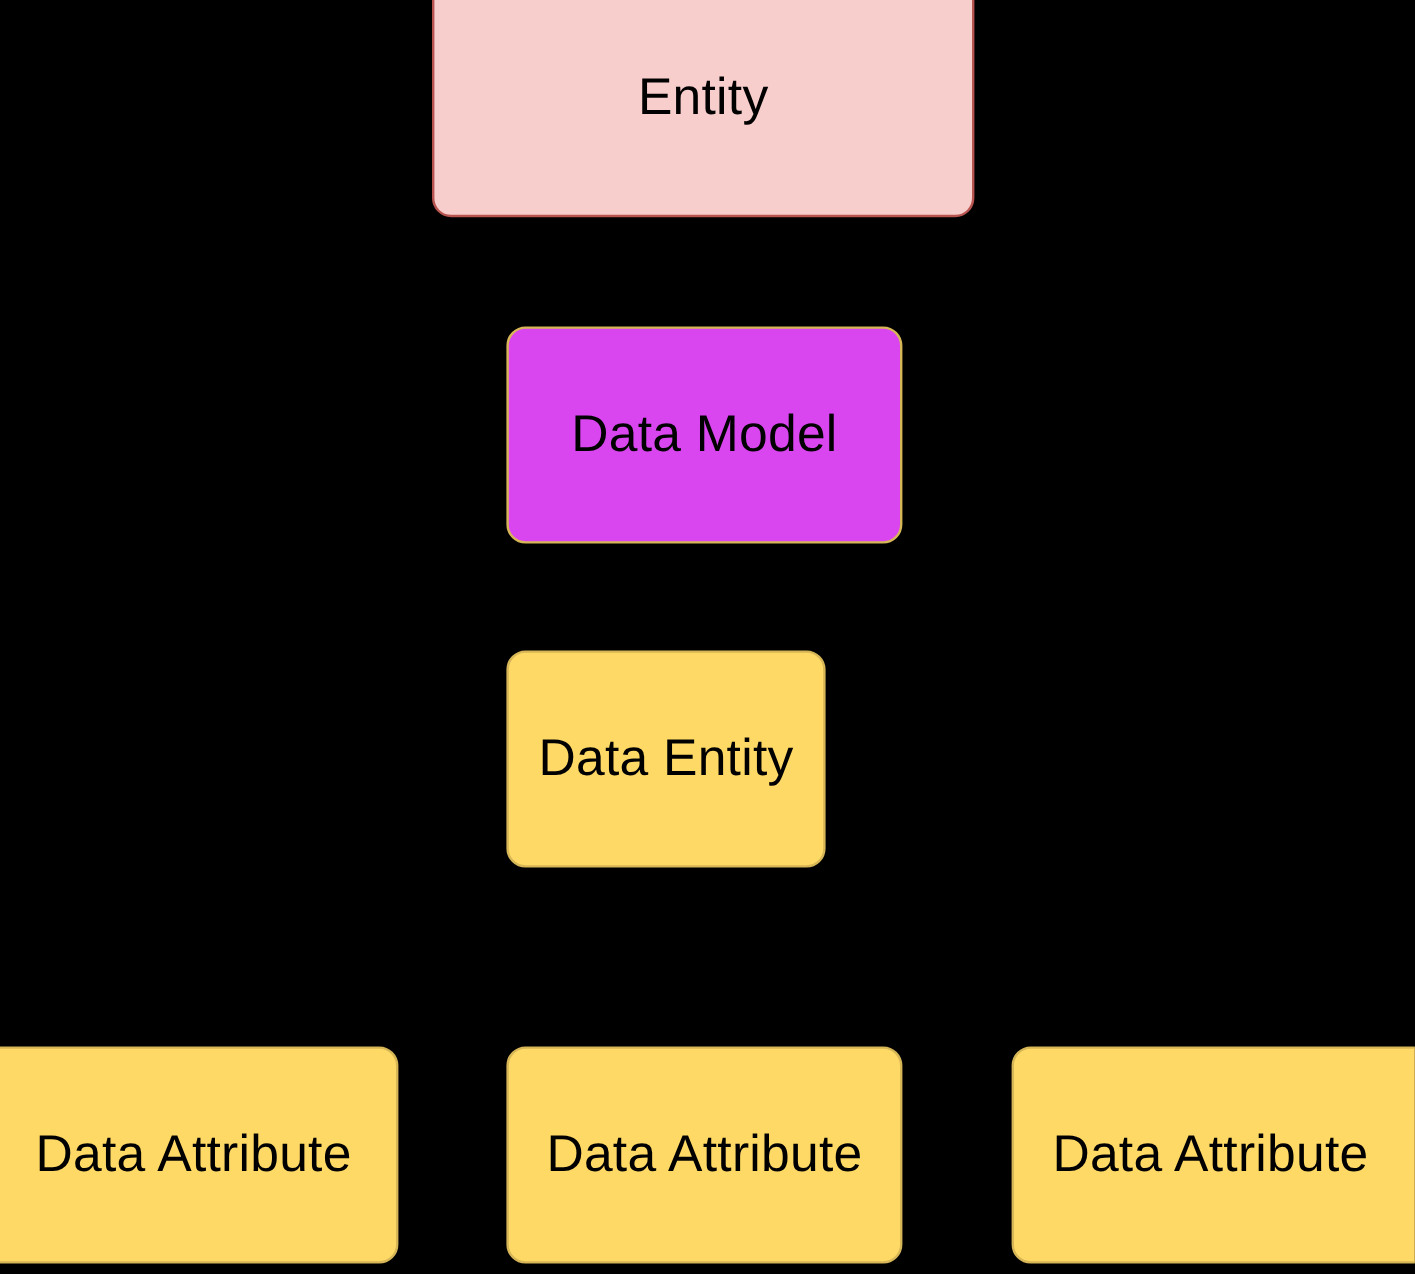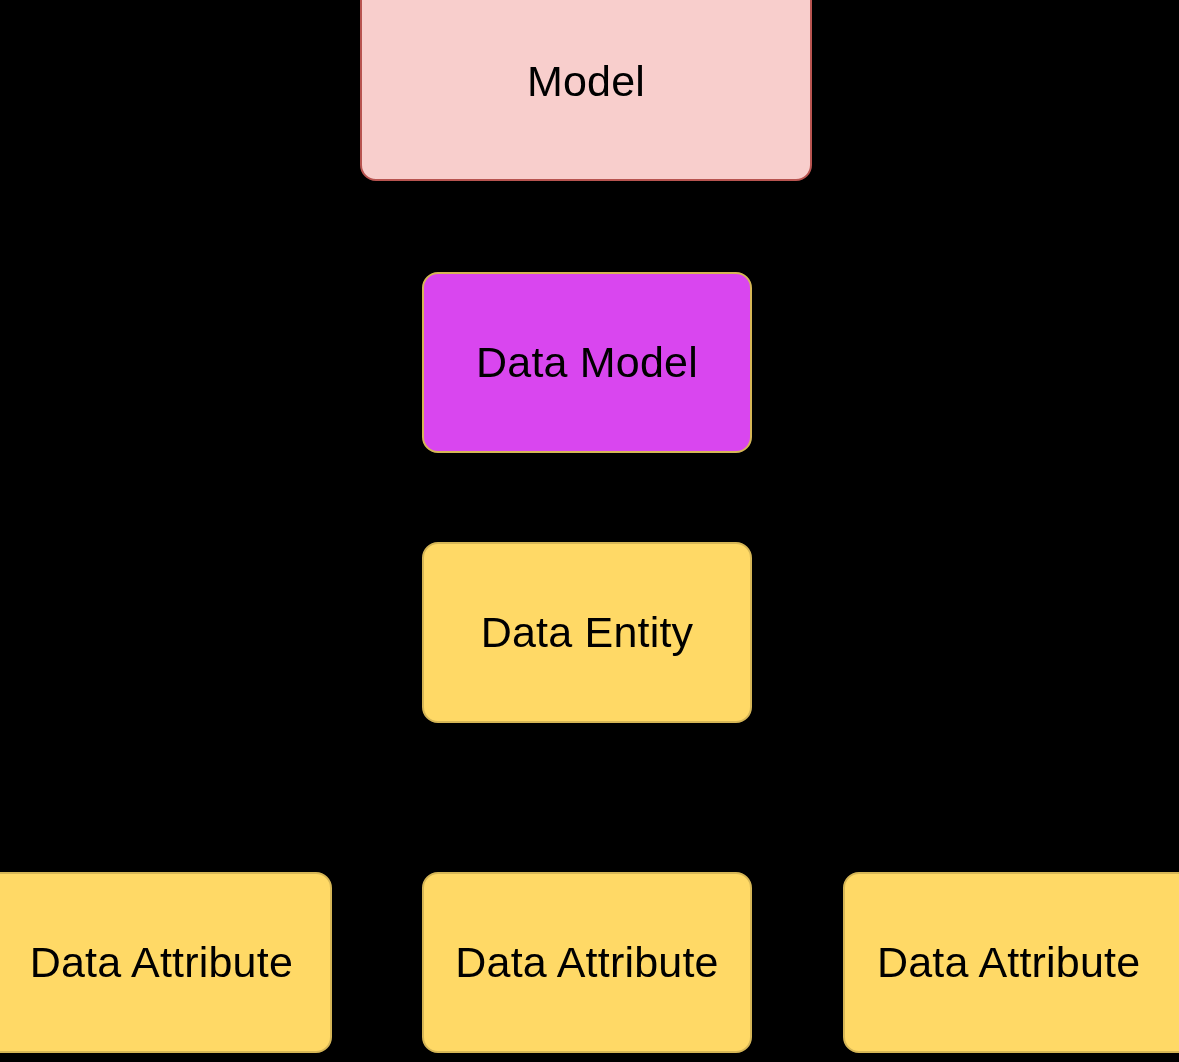--- a/index.html
+++ b/index.html
@@ -61,21 +61,21 @@
     top: 272px;
     width: 330px;
     height: 181px;
     background: #d946ef;
     border-color: #d6b656;
   }
   
   #node-data-entity {
     left: 422px;
     top: 542px;
-    width: 330px;
+    width: 266px;
     height: 181px;
     background: #ffd966;
     border-color: #d6b656;
     text-align: center;
   }
   
   #node-data-attribute-1 {
     left: -90px;
     top: 872px;
     width: 422px;
@@ -113,21 +113,21 @@
     <g stroke="#000000" stroke-width="3" fill="none">
       <path d="M 586 181 L 586 272"></path>
       <path d="M 586 453 L 586 542"></path>
       <path d="M 586 723 L 586 797 L 166 797 L 166 872"></path>
       <path d="M 586 723 L 586 872"></path>
       <path d="M 586 723 L 586 797 L 1008 797 L 1008 872"></path>
     </g>
   </svg>
 
   <div class="node" id="node-system">
-    <span class="node-label">Model</span>
+    <span class="node-label">Entity</span>
   </div>
 
   <div class="node" id="node-data-model">
     <span class="node-label">Data Model</span>
   </div>
 
   <div class="node" id="node-data-entity">
     <span class="node-label">Data Entity</span>
   </div>
 

